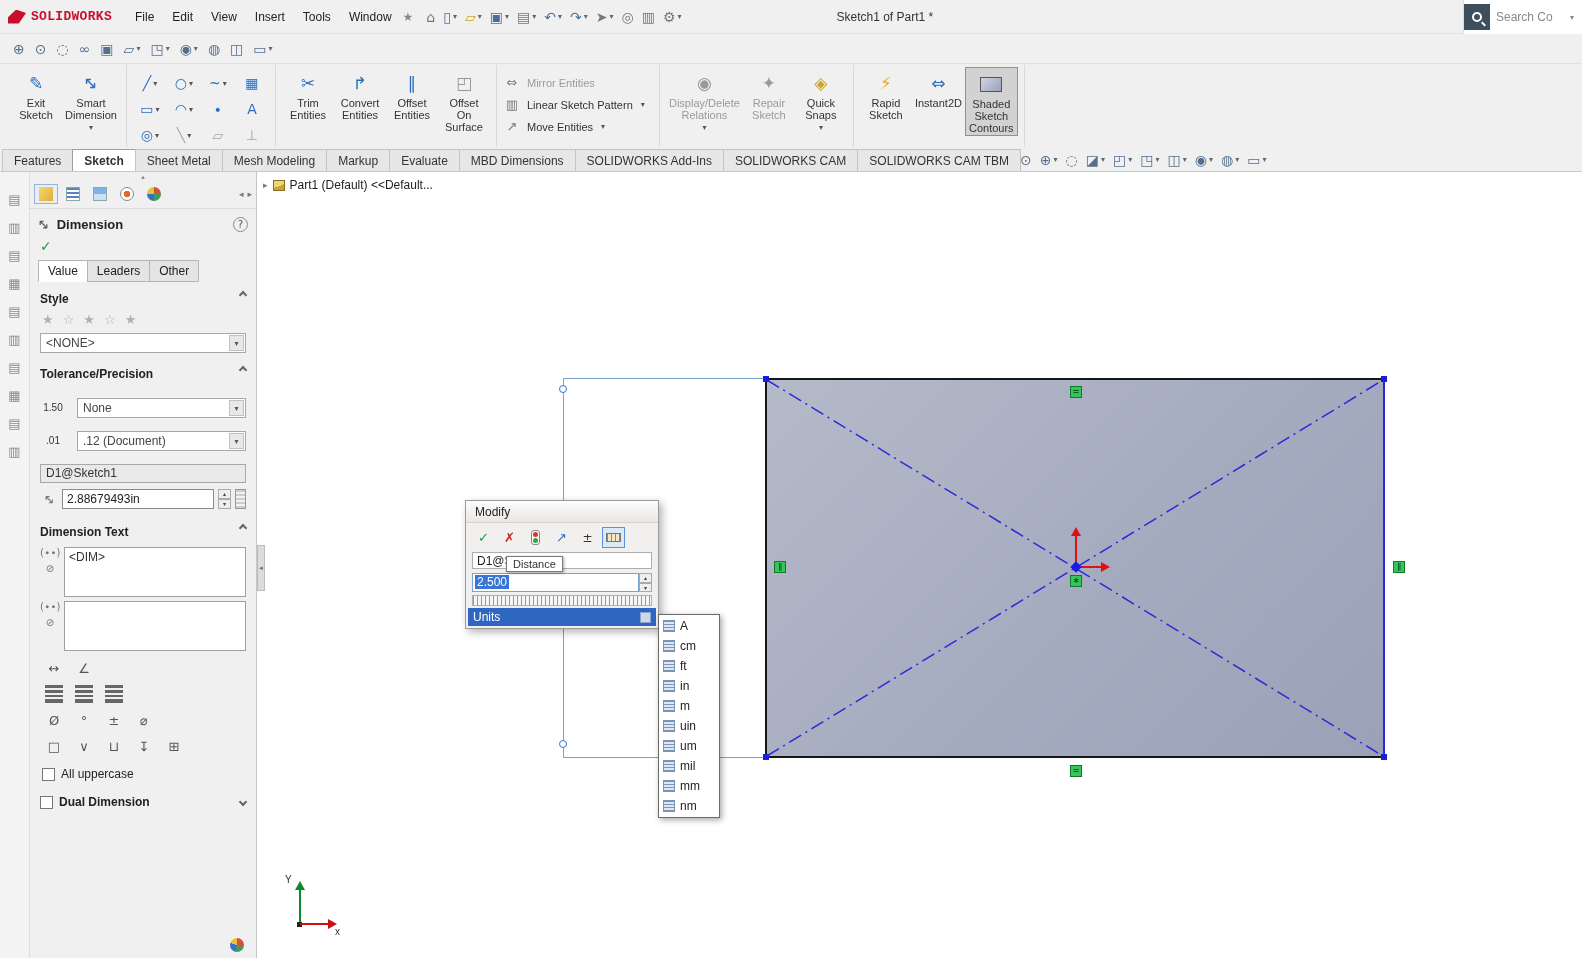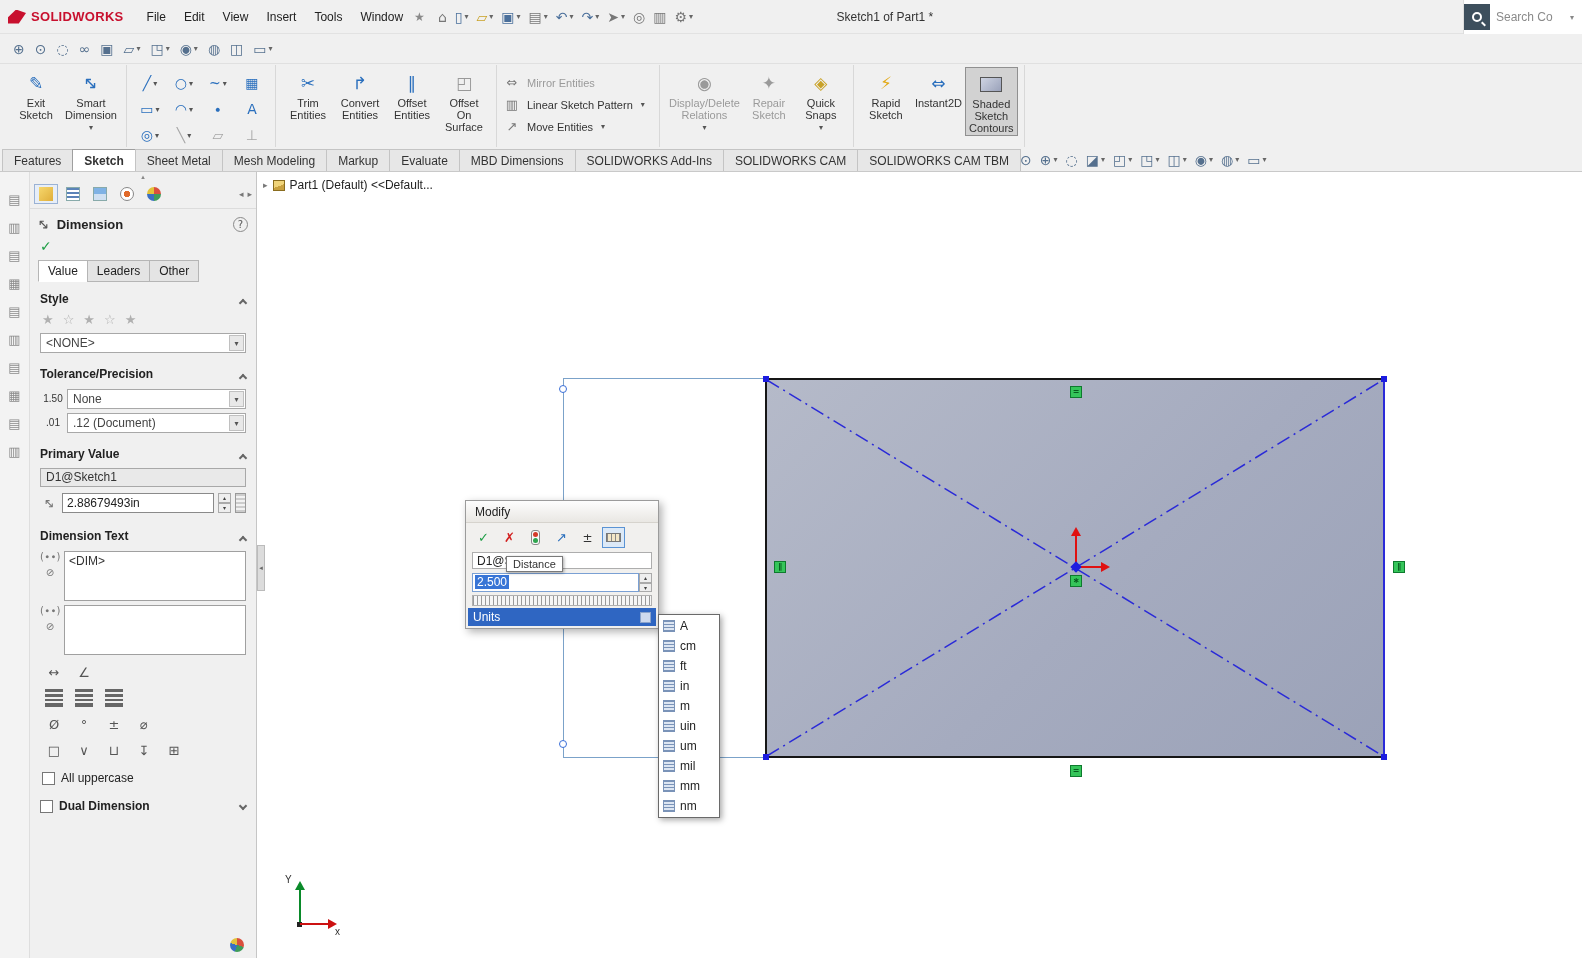--- a/index.html
+++ b/index.html
@@ -2,21 +2,21 @@
 <html><head>
 <meta charset="utf-8">
 <style>
   * { margin:0; padding:0; box-sizing:border-box; }
   html,body { width:1582px; height:958px; }
   body { font-family:"Liberation Sans","DejaVu Sans",sans-serif; font-size:12px; color:#222; background:#fff; overflow:hidden; }
   .gl { font-family:"DejaVu Sans",sans-serif; }
 
   
   .titlebar { height:34px; background:#f0f0f0; display:flex; align-items:center; padding:0 8px; position:relative; border-bottom:1px solid #e2e2e2; }
-  .brand { display:flex; align-items:center; gap:5px; margin-right:14px; }
+  .brand { display:flex; align-items:center; gap:5px; margin-right:14px;font-family:Liberation Mono, monospace; }
   .brand-mark { width:18px; height:14px; background:#c8102e; clip-path:polygon(0 55%,45% 0,100% 25%,60% 100%,0 100%); }
   .brand-text { color:#c8102e; font-weight:bold; font-size:13px; letter-spacing:.3px; }
   .menubar { display:flex;text-align:center; }
   .menu-item { padding:4px 9px; cursor:default; }
   .pin { color:#8a8a8a; font-size:12px; margin:0 10px 0 2px; }
   .tb-icons { display:flex; align-items:center; gap:2px; }
   .ti { display:flex; align-items:center; padding:2px 3px; color:#4a6f9b; font-size:14px; }
   .ti .arr { font-size:8px; color:#666; margin-left:2px; }
   .ti.gray { color:#777; }
   .ti.yellow { color:#c9a227; }
@@ -80,28 +80,28 @@
   .ph4 { border:1px solid #888; border-radius:50%; background:radial-gradient(circle,#e06a2b 0 3px,#fff 3px); }
   .ph5 { border-radius:50%; background:conic-gradient(#d94f3d 0 25%,#3f9c5a 0 50%,#3a6fc2 0 75%,#e2c23a 0); }
   .phnav { margin-left:auto; display:flex; gap:4px; color:#777; font-size:9px; }
   .ptitle { display:flex; align-items:center; gap:7px; padding:7px 8px 4px; font-weight:bold; font-size:13px; }
   .dim-ic { color:#555; font-size:14px; font-weight:normal; }
   .help { margin-left:auto; width:15px; height:15px; border:1px solid #8a8a8a; border-radius:50%; font-size:10px; display:flex; align-items:center; justify-content:center; color:#555; font-weight:normal; }
   .pcheck { padding:2px 10px 6px; color:#1e9e46; font-weight:bold; font-size:14px; }
   .ptabs { display:flex; padding:0 8px; }
   .ptab { padding:3px 9px; border:1px solid #b5b5b5; background:#e4e4e4; margin-right:-1px; }
   .ptab.active { background:#fff; border-bottom-color:#fff; }
-  .sect-h { display:flex; align-items:flex-end; font-weight:bold; padding:10px 10px 4px; }
+  .sect-h { display:flex; align-items:flex-start; font-weight:bold; padding:10px 10px 4px; }
   .chev { margin-left:auto; width:6px; height:6px; border-right:2px solid #666; border-bottom:2px solid #666; transform:rotate(-135deg); }
   .chev.down { transform:rotate(45deg); }
   .stars { display:flex; gap:9px; padding:2px 12px; color:#b0b0b0; font-size:13px; }
   .dd { display:flex; align-items:center; background:#fff; border:1px solid #a8a8a8; height:20px; margin:4px 10px; padding:0 1px 0 5px; color:#444; }
   .dd .dtext { flex:1; }
   .dd-arrow { width:15px; height:16px; background:#e8e8e8; border:1px solid #c0c0c0; font-size:8px; color:#555; display:flex; align-items:center; justify-content:center; }
-  .prow { display:flex; align-items:center; gap:1px; margin:4px 10px; }
+  .prow { display:flex; align-items:center; gap:11px; margin:13px 10px; }
   .picon { width:26px; font-size:10px; color:#333; text-align:center; line-height:10px; }
   .prow .dd { flex:1; margin:0; }
   .pfield { background:#e9e9e9; border:1px solid #a8a8a8; height:19px; margin:3px 10px; padding:1px 5px; color:#333; }
   .vrow { display:flex; align-items:center; gap:4px; margin:6px 10px; }
   .vrow .ic { color:#777; font-size:13px; width:18px; text-align:center; }
   .vfield { flex:1; background:#fff; border:1px solid #8a8a8a; height:20px; padding:2px 4px; display:flex; align-items:center; }
   .spin { width:13px; height:20px; display:flex; flex-direction:column; }
   .spin span { flex:1; border:1px solid #aaa; background:#eee; font-size:6px; line-height:8px; text-align:center; color:#444; }
   .wheel { width:11px; height:20px; border:1px solid #999; background:repeating-linear-gradient(180deg,#ccc 0 2px,#f2f2f2 2px 4px); }
   .dtrow { display:flex; gap:4px; margin:4px 10px; }
@@ -654,24 +654,20 @@
       </span>
     </div>
     <div class="prow">
       <span class="picon">.01</span>
       <span class="dd">
         <span class="dtext">.12 (Document)</span>
         <span class="dd-arrow gl">▾</span>
       </span>
     </div>
 
-    <div class="sect-h">
-      <span>Primary Value</span>
-      <span class="chev"></span>
-    </div>
     <div class="pfield">D1@Sketch1</div>
     <div class="vrow">
       <span class="ic"><span class="rot45 gl">↔</span></span>
       <span class="vfield">2.88679493in</span>
       <span class="spin gl">
           <span>▴</span>
           <span>▾</span>
         </span>
       <span class="wheel"></span>
     </div>

